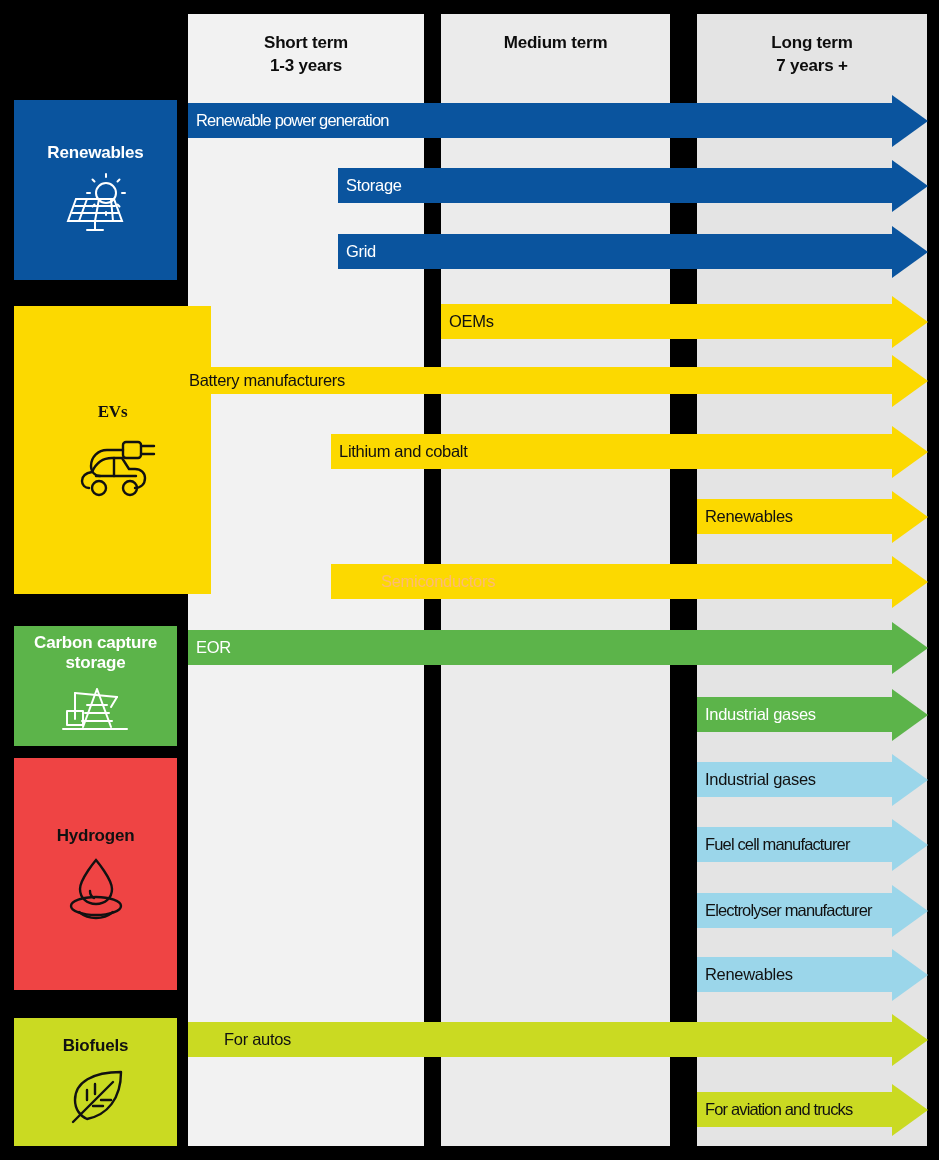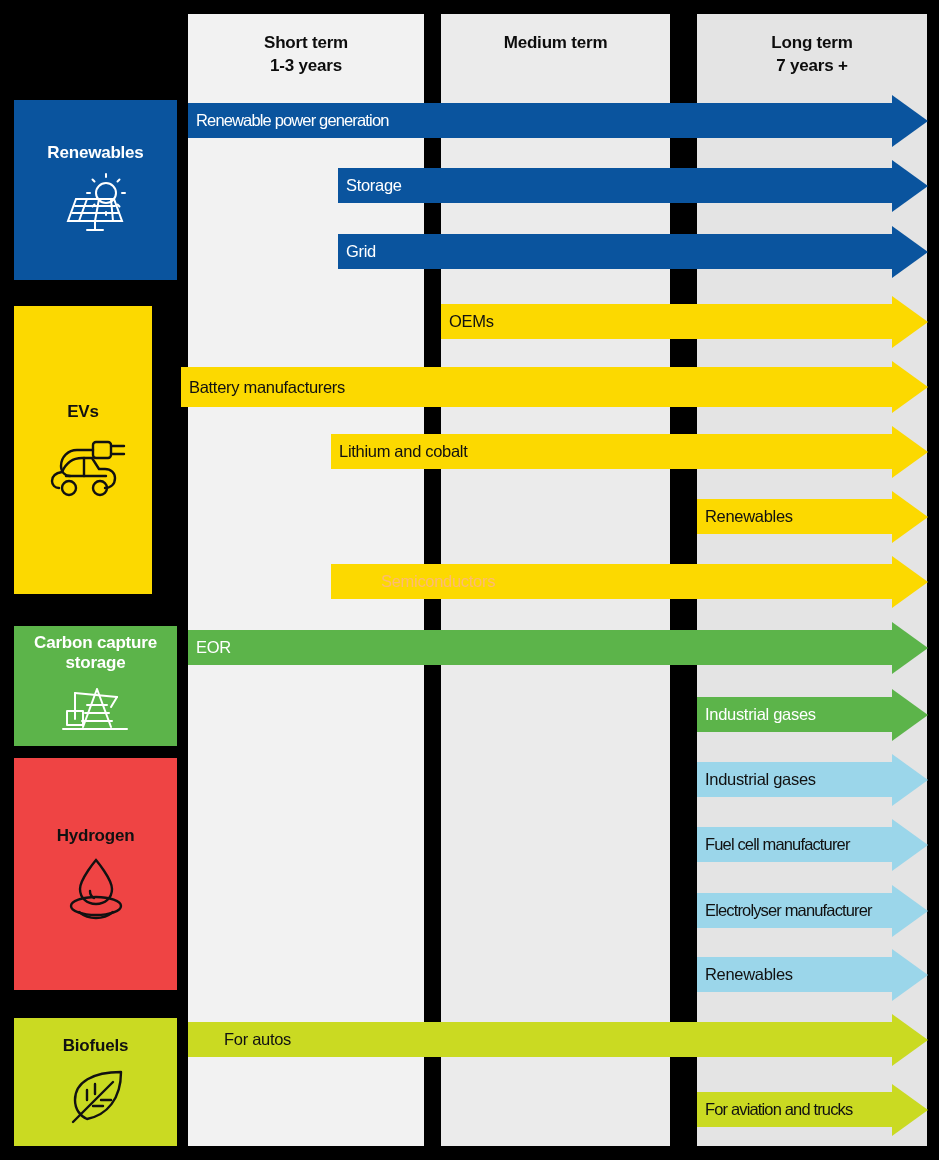--- a/index.html
+++ b/index.html
@@ -60,21 +60,21 @@
         <div class="cicon">
           <svg width="74" height="64" viewBox="0 0 74 64" fill="none" stroke="#ffffff" stroke-width="2" stroke-linecap="round">
     <circle cx="47" cy="20" r="10"></circle>
     <path d="M47 4v-3M47 39v3M63 20h3M28 20h3M58.5 8.5l2-2M35.5 31.5l-2 2M58.5 31.5l2 2M35.5 8.5l-2-2"></path>
     <path d="M17 26h38l8 22H9z"></path>
     <path d="M13.5 40h46M16 33h40M28 26l-8 22M40 26l-4 22M52 26l2 22"></path>
     <path d="M36 48v9M28 57h16"></path>
           </svg>
         </div>
       </div>
-      <div class="card" style="left: 14px; top: 306px; width: 138px; height: 288px; background: rgb(252, 217, 0); color: rgb(17, 17, 17);">
+      <div class="card" style="left: 14px; top: 306px; width: 197px; height: 288px; background: rgb(252, 217, 0); color: rgb(17, 17, 17); font-family: Liberation Serif, serif;">
         <div class="ctitle">EVs</div>
         <div class="cicon">
           <svg width="92" height="66" viewBox="0 0 92 66" fill="none" stroke="#111111" stroke-width="2.4" stroke-linecap="round" stroke-linejoin="round">
     <rect x="56" y="10" width="18" height="16" rx="3"></rect>
     <path d="M74 14h13M74 22h13M56 18H40c-9 0-16 7-16 16 0 6 4 10 9 10"></path>
     <path d="M22 56c-4 0-7-3-7-7 0-5 4-8 10-9 4-9 11-14 20-14h10l7 11h6c6 0 10 4 10 9 0 6-4 10-10 10"></path>
     <path d="M29 44h40"></path>
             <path d="M47 26v18"></path>
     <circle cx="32" cy="56" r="7"></circle>
             <circle cx="63" cy="56" r="7"></circle>
@@ -131,21 +131,21 @@
       <div class="arrow" style="left: 338px; top: 234px; width: 590px; height: 35px; color: rgb(255, 255, 255);">
         <div class="shaft" style="width: 554px; background: rgb(10, 84, 158);"></div>
         <div class="tip" style="left: 554px; width: 0px; height: 0px; border-top: 26.5px solid transparent; border-bottom: 26.5px solid transparent; border-left: 36px solid rgb(10, 84, 158);"></div>
         <span class="lbl">Grid</span>
       </div>
       <div class="arrow" style="left: 441px; top: 304px; width: 487px; height: 35px; color: rgb(17, 17, 17);">
         <div class="shaft" style="width: 451px; background: rgb(252, 217, 0);"></div>
         <div class="tip" style="left: 451px; width: 0px; height: 0px; border-top: 26.5px solid transparent; border-bottom: 26.5px solid transparent; border-left: 36px solid rgb(252, 217, 0);"></div>
         <span class="lbl">OEMs</span>
       </div>
-      <div class="arrow" style="left: 181px; top: 367px; width: 747px; height: 40px; color: rgb(17, 17, 17);">
+      <div class="arrow" style="left: 181px; top: 367px; width: 747px; height: 27px; color: rgb(17, 17, 17);">
         <div class="shaft" style="width: 711px; background: rgb(252, 217, 0);"></div>
         <div class="tip" style="left: 711px; width: 0px; height: 0px; border-top: 26.5px solid transparent; border-bottom: 26.5px solid transparent; border-left: 36px solid rgb(252, 217, 0);"></div>
         <span class="lbl">Battery manufacturers</span>
       </div>
       <div class="arrow" style="left: 331px; top: 434px; width: 597px; height: 35px; color: rgb(17, 17, 17);">
         <div class="shaft" style="width: 561px; background: rgb(252, 217, 0);"></div>
         <div class="tip" style="left: 561px; width: 0px; height: 0px; border-top: 26.5px solid transparent; border-bottom: 26.5px solid transparent; border-left: 36px solid rgb(252, 217, 0);"></div>
         <span class="lbl">Lithium and cobalt</span>
       </div>
       <div class="arrow" style="left: 697px; top: 499px; width: 231px; height: 35px; color: rgb(17, 17, 17);">

